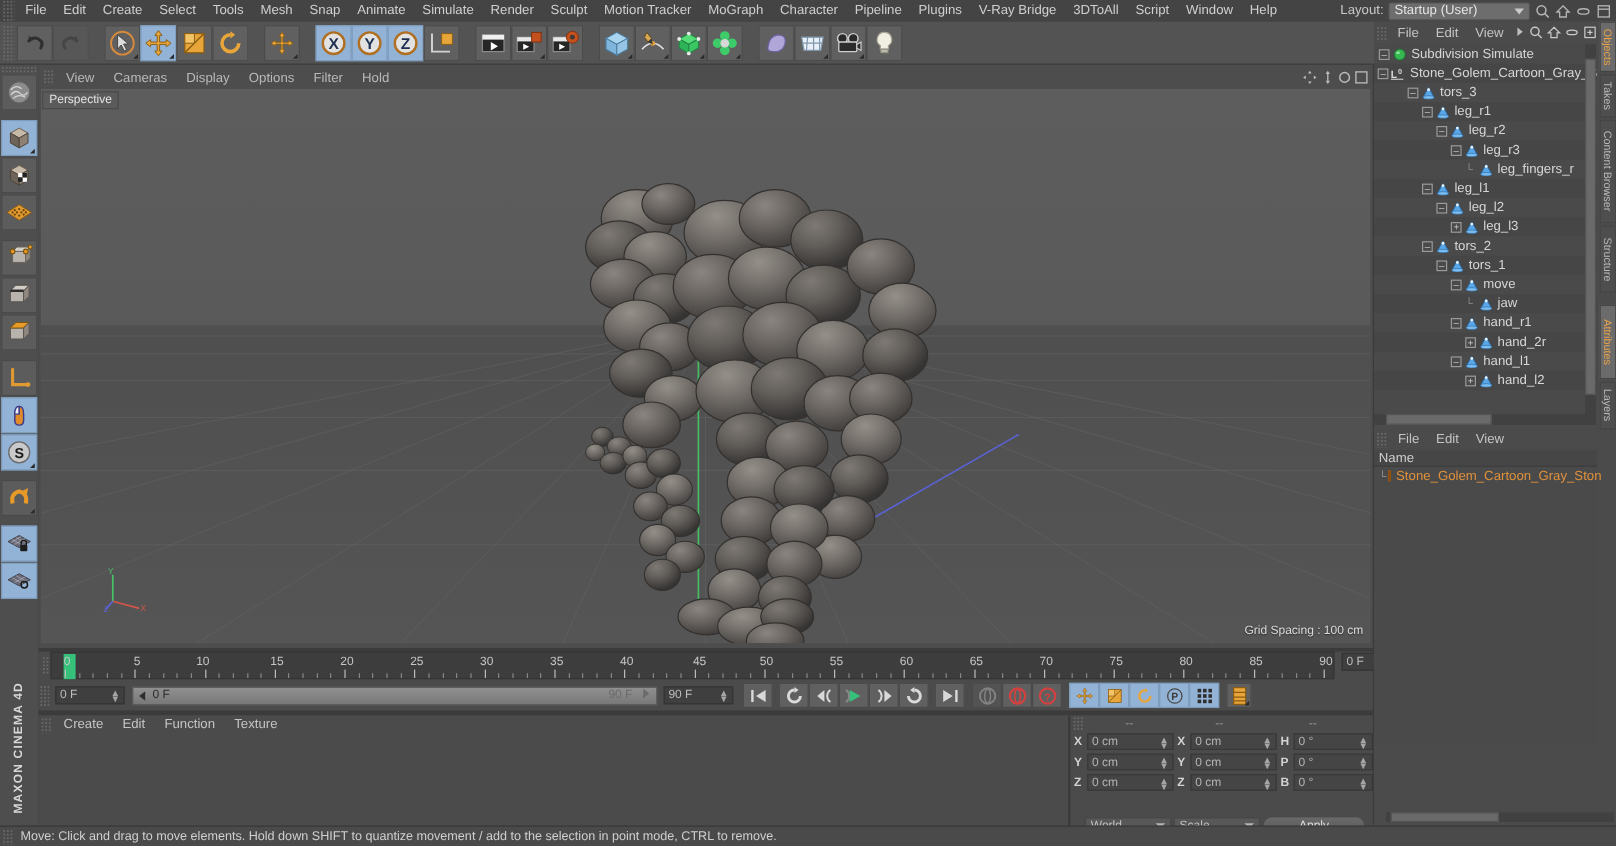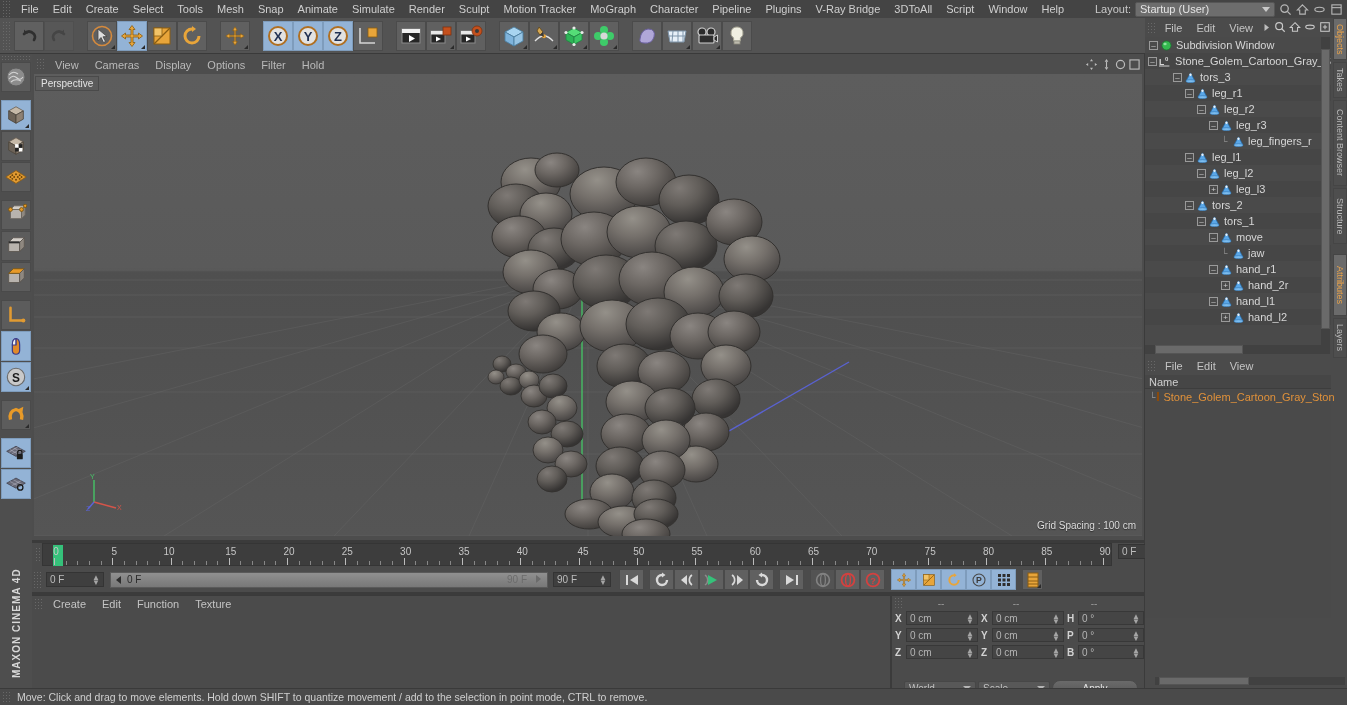--- a/index.html
+++ b/index.html
@@ -20,21 +20,21 @@
   .menubar .mi {
     padding:0 7px; height:18px; line-height:18px; color:#cfcfcf; font-size:11px;
     white-space:nowrap; cursor:default;
   }
   .layoutbox {
     position:absolute; right:4px; top:1px; height:16px;
     display:flex; align-items:center; gap:4px;
   }
   .layoutbox .lbl { font-size:11px; color:#c9c9c9; }
   .layoutsel {
-    width:140px; height:15px; background:#6d6d6d; border:1px solid #565656;
+    width:118px; height:15px; background:#6d6d6d; border:1px solid #565656;
     border-radius:2px; display:flex; align-items:center;
     padding:0 4px; font-size:11px; color:#e4e4e4; position:relative;
   }
   .layoutsel .caret {
     position:absolute; right:4px; top:4px; width:0;height:0;
     border-left:4px solid transparent;border-right:4px solid transparent;
     border-top:5px solid #c9c9c9;
   }
   .topicon { width:13px;height:13px; opacity:.85; }
 
@@ -1189,21 +1189,21 @@
         </div>
       </div>
       <div class="objtree" id="obj-tree">
           <div class="trow">
             <span style="display:inline-block;width:4px;"></span>
             <span class="expander">–</span>
             <svg class="jointicon" viewBox="0 0 14 12">
               <circle cx="7" cy="6" r="5" fill="#35b84f" stroke="#1d7030" stroke-width=".9"></circle>
               <ellipse cx="5.4" cy="4.4" rx="1.8" ry="1.3" fill="#9ce8ac" opacity=".85"></ellipse>
             </svg>
-            <span class="tlabel">Subdivision Window</span>
+            <span class="tlabel">Subdivision Simulate</span>
           </div>
           <div class="trow alt">
             <span style="display:inline-block;width:16px;"></span>
             <span class="expander">–</span>
             <svg class="jointicon" viewBox="0 0 15 12">
               <text x="0" y="10" font-size="10" font-weight="bold" fill="#d8d8d8" font-family="Liberation Sans, sans-serif">L</text>
               <text x="7" y="6" font-size="7" font-weight="bold" fill="#d8d8d8" font-family="Liberation Sans, sans-serif">0</text>
               <line x1="0" y1="11.2" x2="12" y2="11.2" stroke="#d8d8d8" stroke-width="1.1"></line>
             </svg>
             <span class="tlabel">Stone_Golem_Cartoon_Gray_S</span>

